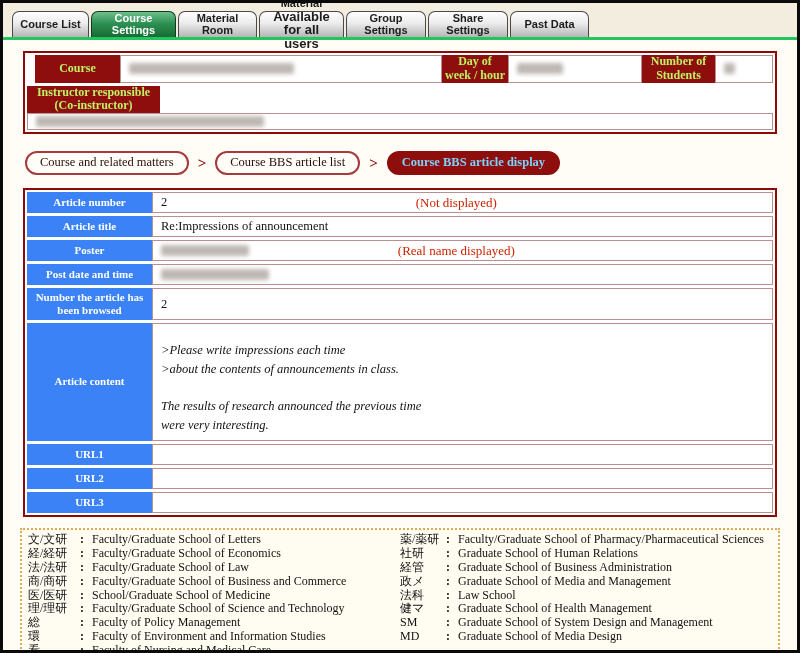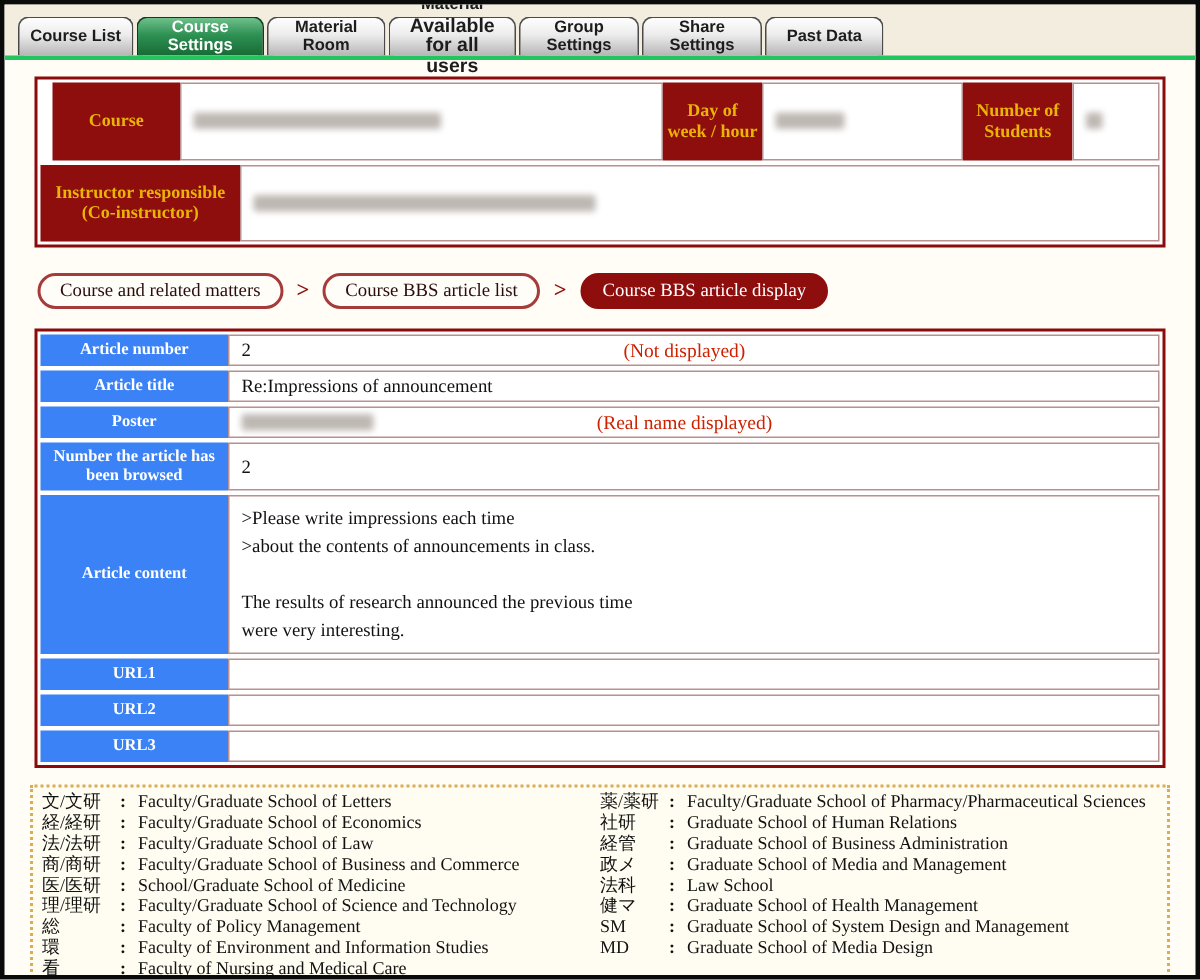--- a/index.html
+++ b/index.html
@@ -26,63 +26,63 @@
   .tab .sub { font-size:13px; font-weight:bold; }
   .tab.active {
     background:linear-gradient(#6fc08b, #2e9154 45%, #176b34);
     color:#fff; border-color:#123a22;
   }
   
   .course-table {
     margin:11px 20px 0 20px; border:2px solid #8b0b0b; background:#fff; padding:2px;
   }
   .ct-row { display:flex; align-items:stretch; }
-  .ct-row + .ct-row { margin-top:3px; }
+  .ct-row + .ct-row { margin-top:3px;flex-direction:column; }
   .hcell {
-    background:#8e0d0d; color:#eab308; font-weight:bold; font-size:12px;
+    background:#8e0d0d; color:#bef264; font-weight:bold; font-size:12px;
     display:flex; align-items:center; justify-content:center; text-align:center;
-    padding:12px 3px; line-height:1.15;
+    padding:0 3px; line-height:1.15;
   }
   .vcell {
     background:#fff; border:1px solid #b98f8f; display:flex; align-items:center;
     padding:2px 8px; font-size:12.5px;
   }
   .spacer8 { width:8px; background:#fff; }
   
   .redact {
     display:inline-block; height:11px; border-radius:2px;
     background:#b3aca6; filter:blur(2px); opacity:.85;
   }
   
   .breadcrumb { margin:17px 20px 0 22px; display:flex; align-items:center; gap:9px; }
   .crumb {
     border:2px solid #a63b3b; border-radius:13px; background:#fffdf8;
     padding:2px 13px 3px; font-size:12.5px; color:#2a0c0c; cursor:pointer; line-height:1.2;
   }
   .crumb.active {
-    background:#8e0d0d; border-color:#8e0d0d; color:#ffffff; font-weight:normal;
+    background:#8e0d0d; border-color:#8e0d0d; color:#7dd3fc; font-weight:bold;
   }
   .crumb-sep { color:#8e0d0d; font-weight:bold; font-size:15px; }
   
   .article-table {
     margin:13px 20px 0 20px; border:2px solid #8b0b0b; background:#fff; padding:2px;
   }
   .ar-row { display:flex; align-items:stretch; }
   .ar-row + .ar-row { margin-top:3px; }
   .ar-label {
     width:125px; flex:0 0 125px; background:#3b82f6; color:#fff; font-weight:bold;
     font-size:11px; display:flex; align-items:center; justify-content:center;
     text-align:center; padding:2px 4px; line-height:1.2;
   }
   .ar-value {
     flex:1; background:#fff; border:1px solid #b98f8f; font-size:12.5px;
     padding:2px 8px; display:flex; align-items:center; position:relative; min-height:20px;
   }
   .ar-value.multiline {
-    align-items:flex-start; white-space:pre-line; line-height:1.5; padding-top:5px; padding-bottom:5px;
+    align-items:flex-start; white-space:pre-line; line-height:1.5; padding-top:17px; padding-bottom:5px;font-style:italic;
   }
   .row-number  .ar-value, .row-title .ar-value, .row-poster .ar-value,
   .row-date .ar-value, .row-upload .ar-value, .row-url .ar-value { min-height:21px; }
   .row-browsed .ar-value { min-height:32px; }
   .row-content .ar-value { min-height:94px; }
   .red-note {
     position:absolute; left:49%; transform:translateX(-50%);
     color:#cc2200; font-size:13px; white-space:nowrap;
   }
   
@@ -171,20 +171,26 @@
       <div class="ar-label">Article title</div>
       <div class="ar-value">Re:Impressions of announcement</div>
     </div>
     <div class="ar-row row-poster">
       <div class="ar-label">Poster</div>
       <div class="ar-value">
         <span class="redact" style="width:88px"></span>
         <span class="red-note">(Real name displayed)</span>
       </div>
     </div>
+    <div class="ar-row row-date">
+      <div class="ar-label">Post date and time</div>
+      <div class="ar-value">
+        <span class="redact" style="width:108px"></span>
+      </div>
+    </div>
     <div class="ar-row row-browsed">
       <div class="ar-label">Number the article has been browsed</div>
       <div class="ar-value">2</div>
     </div>
     <div class="ar-row row-content">
       <div class="ar-label">Article content</div>
       <div class="ar-value multiline">&gt;Please write impressions each time
 &gt;about the contents of announcements in class.
 
 The results of research announced the previous time

